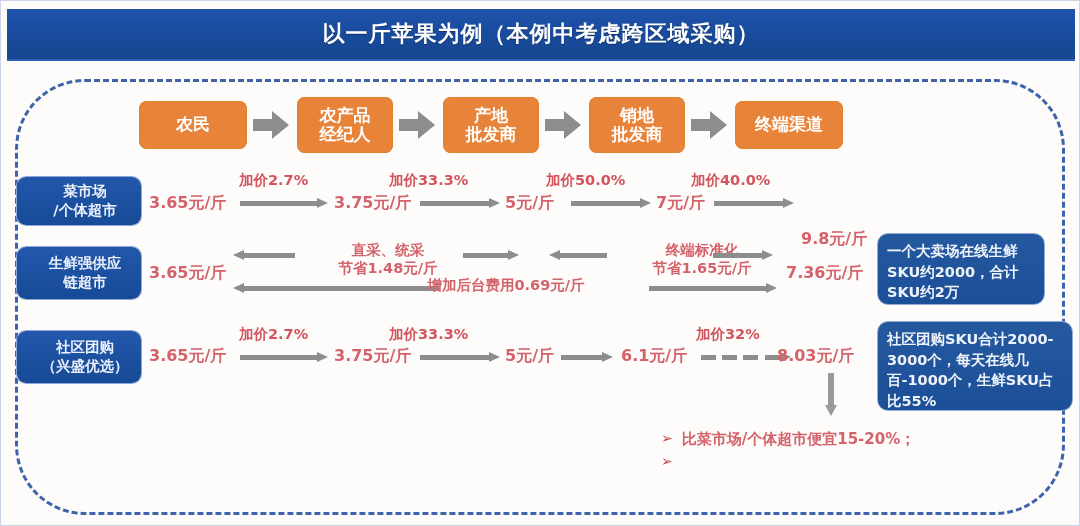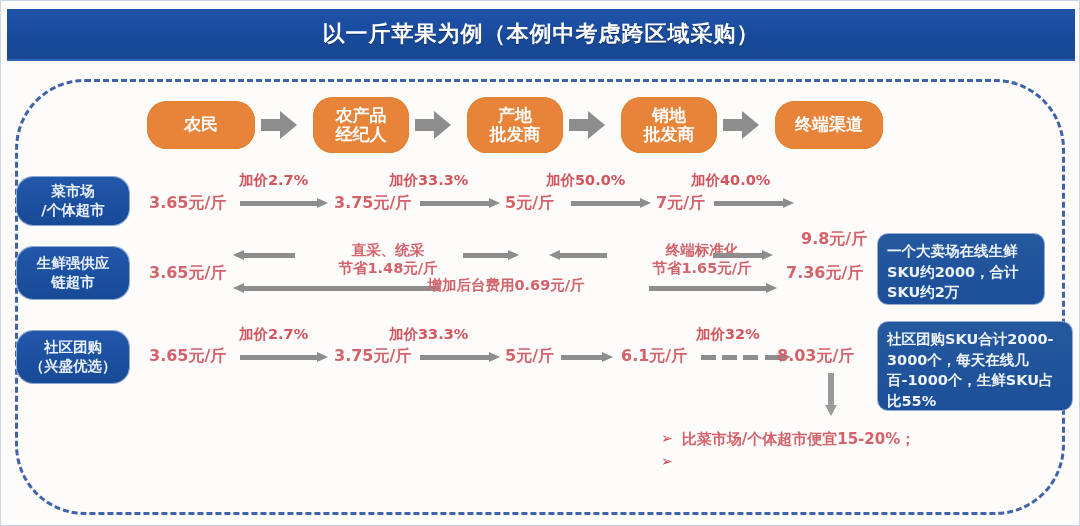--- a/index.html
+++ b/index.html
@@ -31,50 +31,49 @@
 
   
   .dash-box{
     position:absolute;left:14px;top:78px;width:1050px;height:436px;
     border:3px dashed #3f63ab;border-radius:70px;box-sizing:border-box;
   }
 
   
   .flow{position:absolute;left:138px;top:96px;display:flex;align-items:center;}
   .obox{
-    background:#e8833a;border-radius:20px;color:#fff;
+    background:#e8833a;border-radius:8px;color:#fff;
     display:flex;align-items:center;justify-content:center;text-align:center;
     font-size:17px;font-weight:bold;line-height:1.12;
     box-shadow:inset 0 0 0 1px #e0832f;
     padding:4px 6px;box-sizing:border-box;
     white-space:pre-line;
-    margin-left:8px;
   }
   .obox.w1{width:108px;height:48px;}
   .obox.w2{width:96px;height:56px;}
   .garrow{
     width:38px;height:30px;margin:0 6px;position:relative;flex:none;
   }
   .garrow::before{
     content:"";position:absolute;left:0;top:9px;width:20px;height:12px;background:#8d8d8d;
   }
   .garrow::after{
     content:"";position:absolute;left:19px;top:1px;
     border-top:14px solid transparent;border-bottom:14px solid transparent;
     border-left:17px solid #8d8d8d;
   }
 
   
   .clabel{
     position:absolute;width:112px;
     background:linear-gradient(180deg,#2257ab 0%,#174a96 100%);
-    border-radius:16px;color:#eaf0fb;
+    border-radius:9px;color:#eaf0fb;
     font-size:14.5px;font-weight:bold;line-height:1.3;
     display:flex;align-items:center;justify-content:center;text-align:center;
-    white-space:pre-line;box-shadow:0 0 0 1px #8fa9d6;
+    white-space:pre-line;box-shadow:0 0 0 1px #8fa9d6;padding-left:12px;
   }
   #clabel-0{left:16px;top:176px;height:48px;}
   #clabel-1{left:16px;top:246px;height:52px;}
   #clabel-2{left:16px;top:330px;height:52px;}
 
   
   .price{
     position:absolute;color:#d4626a;font-size:16px;font-weight:bold;
     white-space:nowrap;
   }

